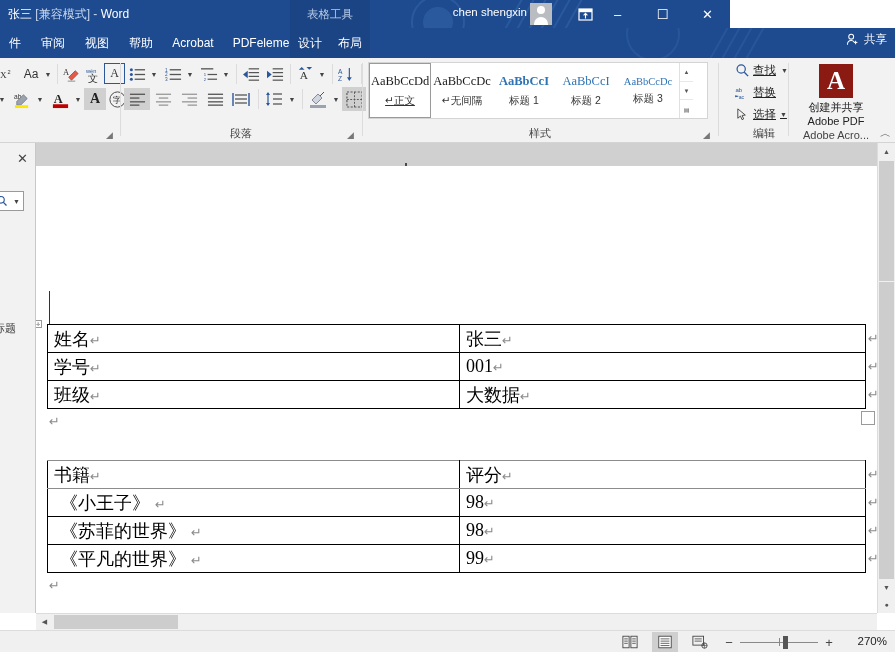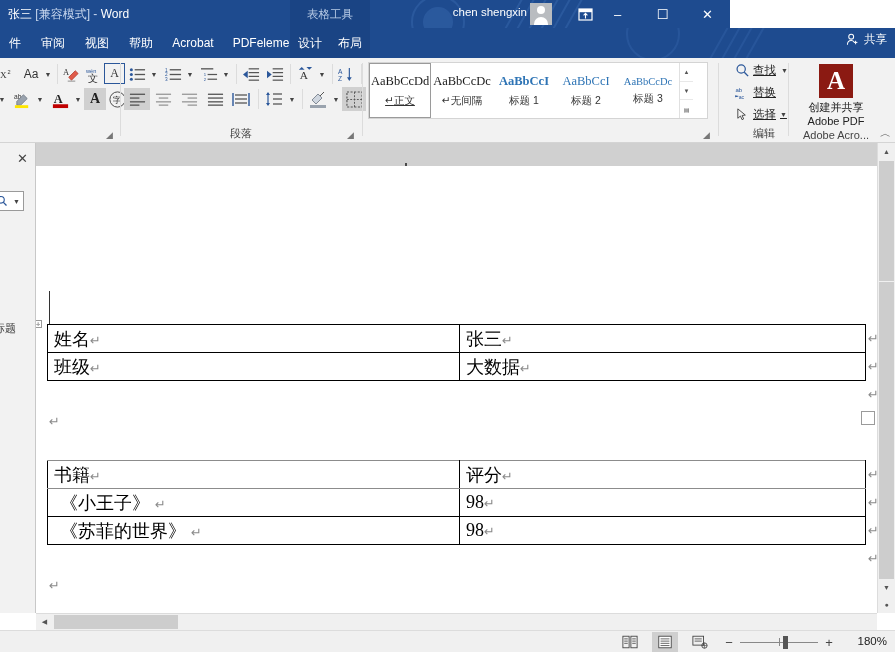--- a/index.html
+++ b/index.html
@@ -592,20 +592,21 @@
         <div class="style-item">
           <div class="style-prev blue3">AaBbCcDc</div>
           <div class="style-name">标题 3</div>
         </div>
         <div class="gal-scroll">
           <div>▲</div>
           <div>▼</div>
           <div style="border-bottom:none;">▤</div>
         </div>
       </div>
+      <div class="grp-title">样式</div>
       <div class="dlg-launcher">◢</div>
     </div>
 
     <div class="grp-sep" style="left:718px;"></div>
 
     <div class="grp" style="left:720px;width:66px;margin-left:11px;">
       <div class="edit-item" style="left:4px;top:5px;">
         <svg width="15" height="15" viewBox="0 0 16 16" style="margin-right:3px">
           <circle cx="6.6" cy="6.4" r="4.4" fill="none" stroke="#2b579a" stroke-width="1.3"></circle>
           <line x1="9.9" y1="9.8" x2="14" y2="14" stroke="#2b579a" stroke-width="1.5"></line>
@@ -668,20 +669,24 @@
     <div class="page">
 
       <div class="caret-line" style="left:13px;top:125px;height:33px;"></div>
       <div class="tbl-handle" style="left:-2px;top:154px;">✛</div>
 
       <table class="tbl" style="left:11px;top:158px;width:818px;">
         <tbody>
             <tr>
           <td style="width:412px;"><span>姓名</span><span class="pmark">↵</span></td>
           <td style="width:406px;"><span>张三</span><span class="pmark">↵</span></td>
+        </tr>
+        <tr>
+          <td><span>学号</span><span class="pmark">↵</span></td>
+          <td><span>001</span><span class="pmark">↵</span></td>
         </tr>
         <tr>
           <td><span>班级</span><span class="pmark">↵</span></td>
           <td><span>大数据</span><span class="pmark">↵</span></td>
         </tr>
       </tbody>
         </table>
 
       <div class="row-endmark" style="left:832px;top:165px;">↵</div>
       <div class="row-endmark" style="left:832px;top:193px;">↵</div>
@@ -697,20 +702,24 @@
           <td style="width:406px;border-top-color:#8c8c8c;border-bottom-color:#8c8c8c;"><span>评分</span><span class="pmark">↵</span></td>
         </tr>
         <tr>
           <td><span style="padding-left:6px;">《小王子》</span><span class="pmark" style="margin-left:5px;">↵</span></td>
           <td><span>98</span><span class="pmark">↵</span></td>
         </tr>
         <tr>
           <td><span style="padding-left:6px;">《苏菲的世界》</span><span class="pmark" style="margin-left:5px;">↵</span></td>
           <td><span>98</span><span class="pmark">↵</span></td>
         </tr>
+        <tr>
+          <td><span style="padding-left:6px;">《平凡的世界》</span><span class="pmark" style="margin-left:5px;">↵</span></td>
+          <td><span>99</span><span class="pmark">↵</span></td>
+        </tr>
       </tbody>
         </table>
 
       <div class="row-endmark" style="left:832px;top:301px;">↵</div>
       <div class="row-endmark" style="left:832px;top:329px;">↵</div>
       <div class="row-endmark" style="left:832px;top:357px;">↵</div>
       <div class="row-endmark" style="left:832px;top:385px;">↵</div>
 
       <div class="para-mark-row" style="left:13px;top:412px;">↵</div>
     </div>
@@ -760,16 +769,16 @@
         <line x1="14" y1="8.5" x2="14" y2="14.5" stroke="#444" stroke-width=".7"></line>
           <line x1="11" y1="11.5" x2="17" y2="11.5" stroke="#444" stroke-width=".7"></line>
       </svg>
     </div>
 
     <div class="zoom-minus" style="left:722px;">−</div>
     <div class="zoom-track" style="left:740px;width:78px;"></div>
     <div class="zoom-tick" style="left:779px;"></div>
     <div class="zoom-thumb" style="left:783px;"></div>
     <div class="zoom-plus" style="left:822px;">+</div>
-    <div class="zoom-label">180%</div>
+    <div class="zoom-label">270%</div>
   </div>
 
 </div>
 
 </body></html>

